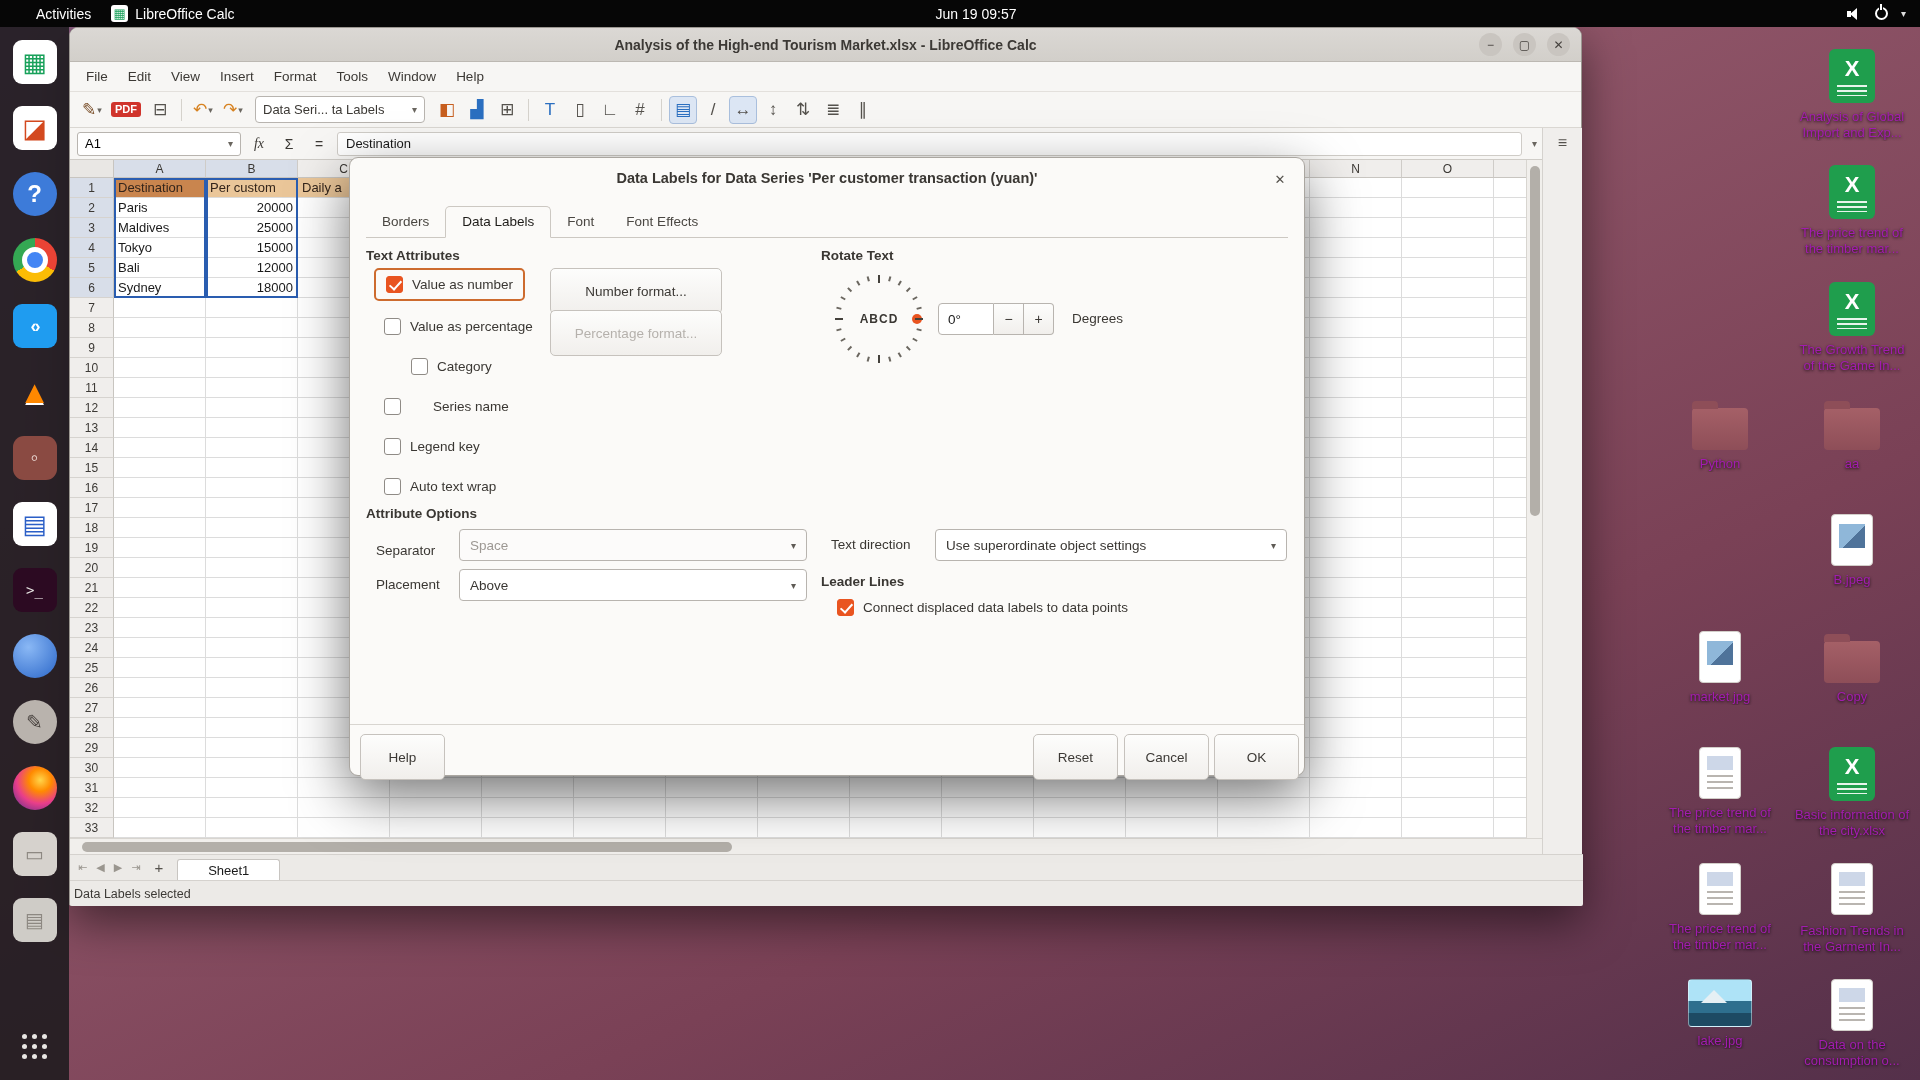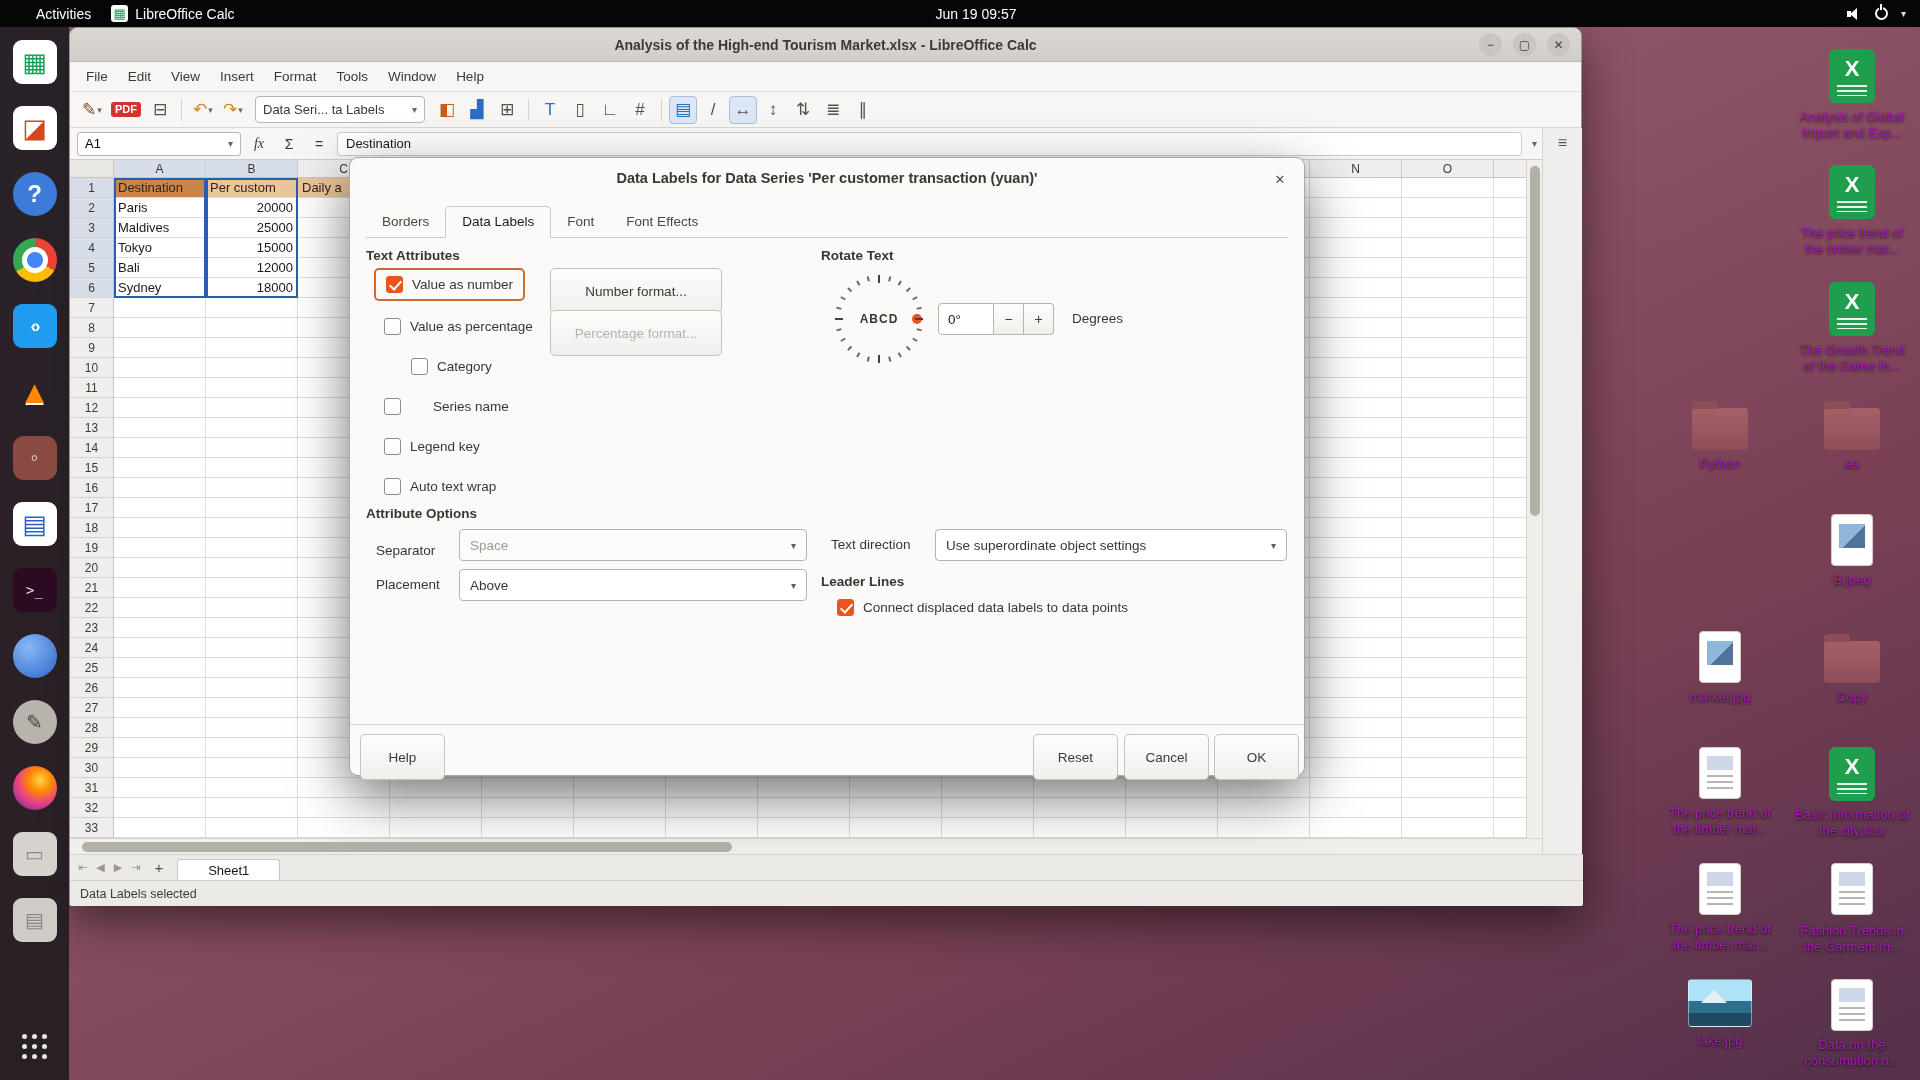--- a/index.html
+++ b/index.html
@@ -156,21 +156,21 @@
   .hscroll { position:absolute; left:0; top:810px; width:1472px; height:16px; background:#f1efec;
     border-top:1px solid #d8d5d0; }
   .hthumb { position:absolute; left:12px; top:3px; width:650px; height:10px; background:#b3afa9; border-radius:5px; }
   .sheetbar { position:absolute; left:0; top:826px; width:1513px; height:26px; background:#eceae7;
     border-top:1px solid #d5d2ce; display:flex; align-items:center; padding-left:8px; gap:10px; }
   .snav { font-size:11px; color:#9a968f; }
   .sheet-plus { font-size:15px; color:#55524d; margin:0 4px; }
   .sheet-tab { background:#fff; border:1px solid #c8c5c1; border-bottom:none; height:22px; margin-top:4px;
     display:flex; align-items:center; padding:0 30px; font-size:13px; color:#1a1a1a; border-radius:3px 3px 0 0; }
   .statusbar { position:absolute; left:0; top:852px; width:1513px; height:26px; background:#eceae7;
-    border-top:1px solid #d5d2ce; display:flex; align-items:center; font-size:12.5px; color:#3c3935; padding-left:10px;
+    border-top:1px solid #d5d2ce; display:flex; align-items:center; font-size:12.5px; color:#3c3935; padding-left:4px;
     border-radius:0 0 2px 2px; }
 
   
   .dialog { position:absolute; left:349px; top:157px; width:956px; height:619px; background:#fbfaf8;
     border:1px solid #aaa6a0; border-radius:9px; box-shadow:0 20px 55px rgba(0,0,0,.55); z-index:30; }
   .dlg-titlebar { position:absolute; left:0; top:0; right:0; height:40px; display:flex; align-items:center;
     justify-content:center; }
   .dlg-title { font-size:14.5px; font-weight:bold; color:#3a3733; }
   .dlg-close { position:absolute; right:12px; top:9px; width:24px; height:24px; border-radius:50%;
     display:flex; align-items:center; justify-content:center; font-size:13px; color:#55524d; }

